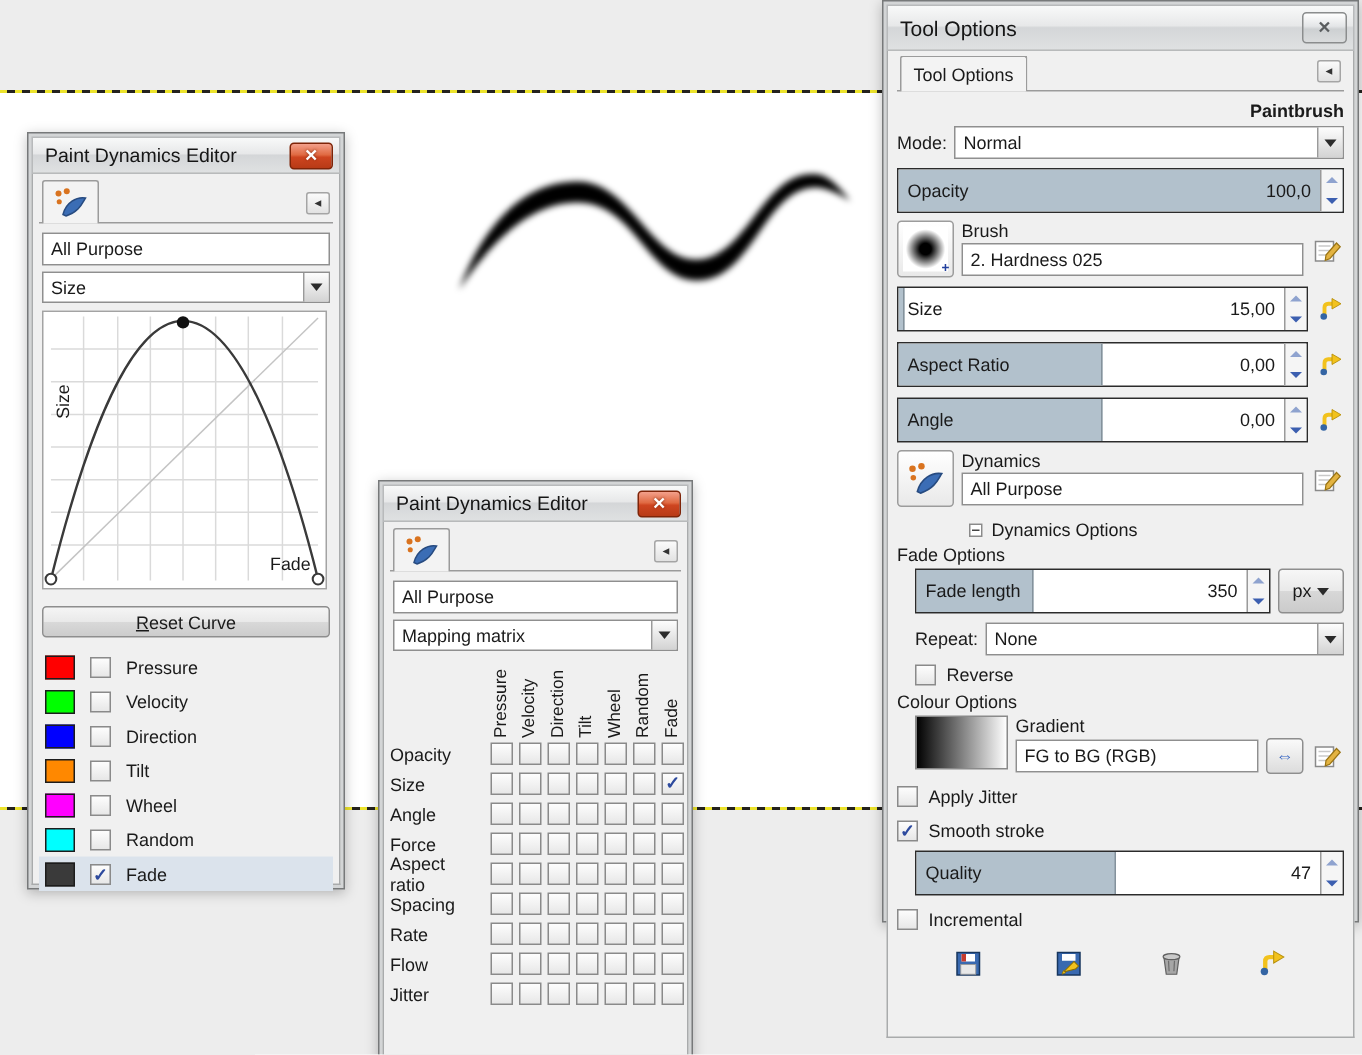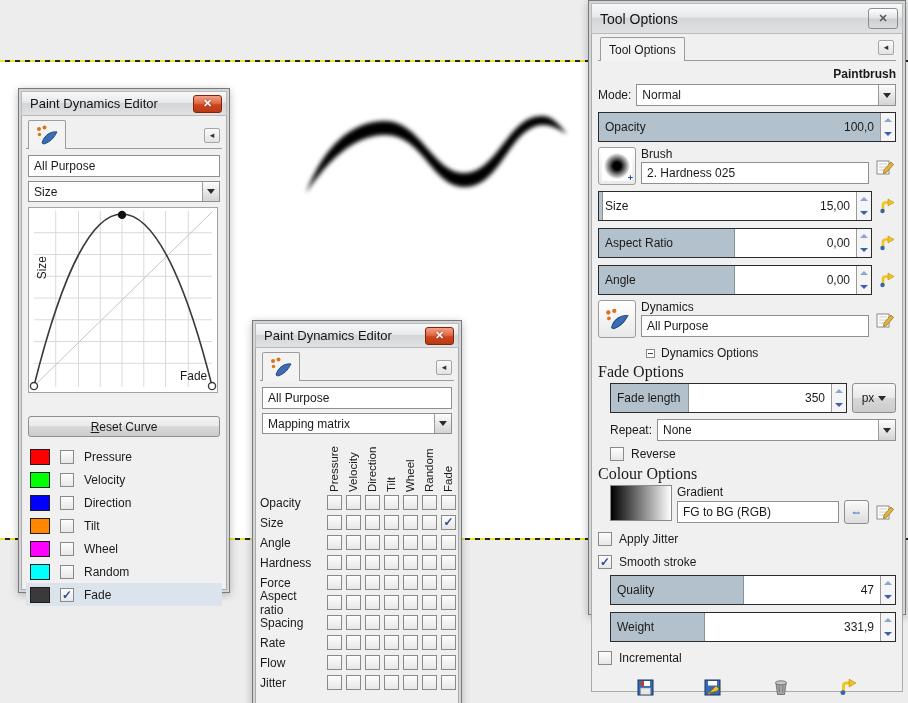--- a/index.html
+++ b/index.html
@@ -69,21 +69,21 @@
   .slider .s-label { position:absolute; left:6px; top:50%; transform:translateY(-50%); z-index:2; }
   .slider .s-value { position:absolute; right:21px; top:50%; transform:translateY(-50%); z-index:2; }
   .slider .spin { position:absolute; right:0; top:0; bottom:0; width:15px; border-left:1px solid #9a9a9a; background:#f5f5f5; z-index:3;
     display:flex; flex-direction:column; }
   .spin .arr { flex:1; display:flex; align-items:center; justify-content:center; }
   .arr-up { width:0; height:0; border-left:4px solid transparent; border-right:4px solid transparent; border-bottom:4px solid #8fa3cf; }
   .arr-dn { width:0; height:0; border-left:4px solid transparent; border-right:4px solid transparent; border-top:4px solid #3c5fb0; }
   .srow { display:flex; align-items:center; gap:5px; }
   .reset-slot { width:19px; height:30px; display:flex; align-items:center; justify-content:center; flex:none; }
 
-  .section-label { font-size:16px;font-family:Liberation Serif, serif; }
+  .section-label { font-size:12px; }
   .indent { margin-left:12px; }
   .tool-row { display:flex; align-items:center; gap:5px; }
   .icon-btn-big { width:38px; height:38px; border:1px solid #9c9c9c; border-radius:3px; background:linear-gradient(#ffffff,#e9e9e9);
     display:flex; align-items:center; justify-content:center; flex:none; position:relative; }
   .edit-slot { width:22px; display:flex; align-items:center; justify-content:center; flex:none; }
   .brush-dot { width:30px; height:30px; background:radial-gradient(circle at 50% 50%, #000 0%, #000 18%, rgba(0,0,0,.55) 38%, rgba(0,0,0,0) 62%), #fff; }
   .plus-mark { position:absolute; right:2px; bottom:1px; font-size:9px; color:#23419e; font-weight:bold; }
   .expander-box { width:9px; height:9px; border:1px solid #8a8a8a; background:#fff; position:relative; flex:none; }
   .expander-box::after { content:""; position:absolute; left:1px; right:1px; top:3px; height:1px; background:#444; }
   .gradient-preview { width:62px; height:36px; border:1px solid #8a8a8a; background:linear-gradient(90deg,#000,#fff); flex:none; }
@@ -160,21 +160,21 @@
         </g>
         <line x1="5" y1="180" x2="185" y2="4" stroke="#c4c4c4" stroke-width="1"></line>
         <path d="M5,180 C25,100 55,6 94,6 C133,6 165,100 185,180" fill="none" stroke="#3a3a3a" stroke-width="1.6"></path>
         <circle cx="5" cy="180" r="3.6" fill="#fff" stroke="#3a3a3a" stroke-width="1.4"></circle>
         <circle cx="185" cy="180" r="3.6" fill="#fff" stroke="#3a3a3a" stroke-width="1.4"></circle>
         <circle cx="94" cy="7" r="4.2" fill="#111"></circle>
         <text transform="translate(17,72) rotate(-90)" font-size="12" fill="#1a1a1a">Size</text>
         <text x="180" y="174" text-anchor="end" font-size="12" fill="#1a1a1a">Fade</text>
       </svg>
 
-      <div class="pushbtn" style="margin:23px 2px 0 2px;">
+      <div class="pushbtn" style="margin:11px 2px 0 2px;">
         <span class="btn-label">Reset Curve</span>
       </div>
 
       <div style="margin-top:8px;">
           <div class="input-row">
             <span class="swatch" style="background: rgb(255, 0, 0);"></span>
             <span class="checkbox"></span>
             <span>Pressure</span>
           </div>
           <div class="input-row">
@@ -260,30 +260,20 @@
             <span class="checkbox"></span>
             <span class="checkbox"></span>
             <span class="checkbox"></span>
             <span class="checkbox"></span>
             <span class="checkbox"></span>
             <span class="checkbox"></span>
             <span class="checkbox checked">✓</span>
           </div>
           <div class="mrow">
             <div class="mlabel">Angle</div>
-            <span class="checkbox"></span>
-            <span class="checkbox"></span>
-            <span class="checkbox"></span>
-            <span class="checkbox"></span>
-            <span class="checkbox"></span>
-            <span class="checkbox"></span>
-            <span class="checkbox"></span>
-          </div>
-          <div class="mrow">
-            <div class="mlabel">Hardness</div>
             <span class="checkbox"></span>
             <span class="checkbox"></span>
             <span class="checkbox"></span>
             <span class="checkbox"></span>
             <span class="checkbox"></span>
             <span class="checkbox"></span>
             <span class="checkbox"></span>
           </div>
           <div class="mrow">
             <div class="mlabel">Force</div>
@@ -584,35 +574,20 @@
               <span class="arr">
                 <span class="arr-up"></span>
               </span>
               <span class="arr">
                 <span class="arr-dn"></span>
               </span>
             </span>
         </div>
       </div>
 
-      <div class="srow indent" style="margin-top:7px;">
-        <div class="slider">
-          <div class="fill" style="width: 33%;"></div>
-          <span class="s-label">Weight</span>
-          <span class="s-value">331,9</span>
-          <span class="spin">
-              <span class="arr">
-                <span class="arr-up"></span>
-              </span>
-              <span class="arr">
-                <span class="arr-dn"></span>
-              </span>
-            </span>
-        </div>
-      </div>
 
       <div class="check-row" style="margin-top:9px;">
         <span class="checkbox"></span>
         <span class="mini-label">Incremental</span>
       </div>
 
       <div class="toolbar" style="margin-top:10px;">
         <span class="tb-btn">
           <svg width="17" height="17" viewBox="0 0 17 17">
             <rect x="1" y="1" width="15" height="15" fill="#3969b0" stroke="#17365e"></rect>

